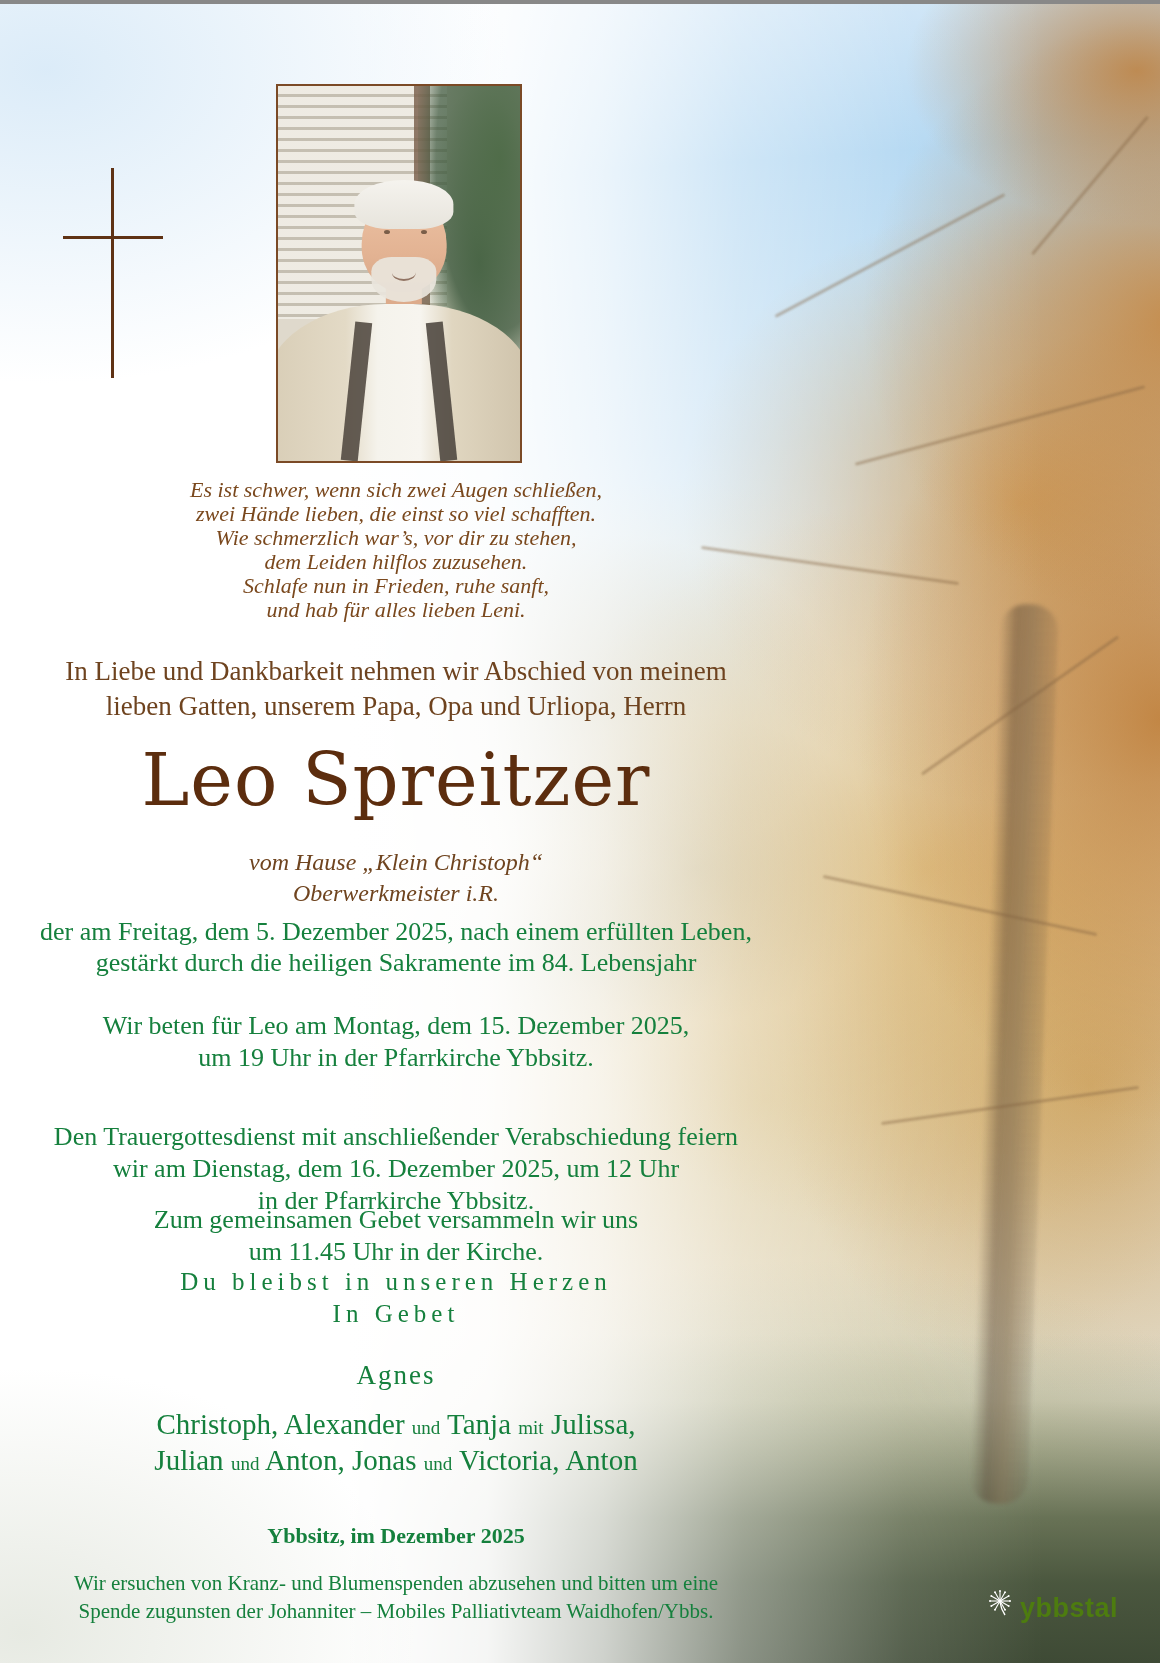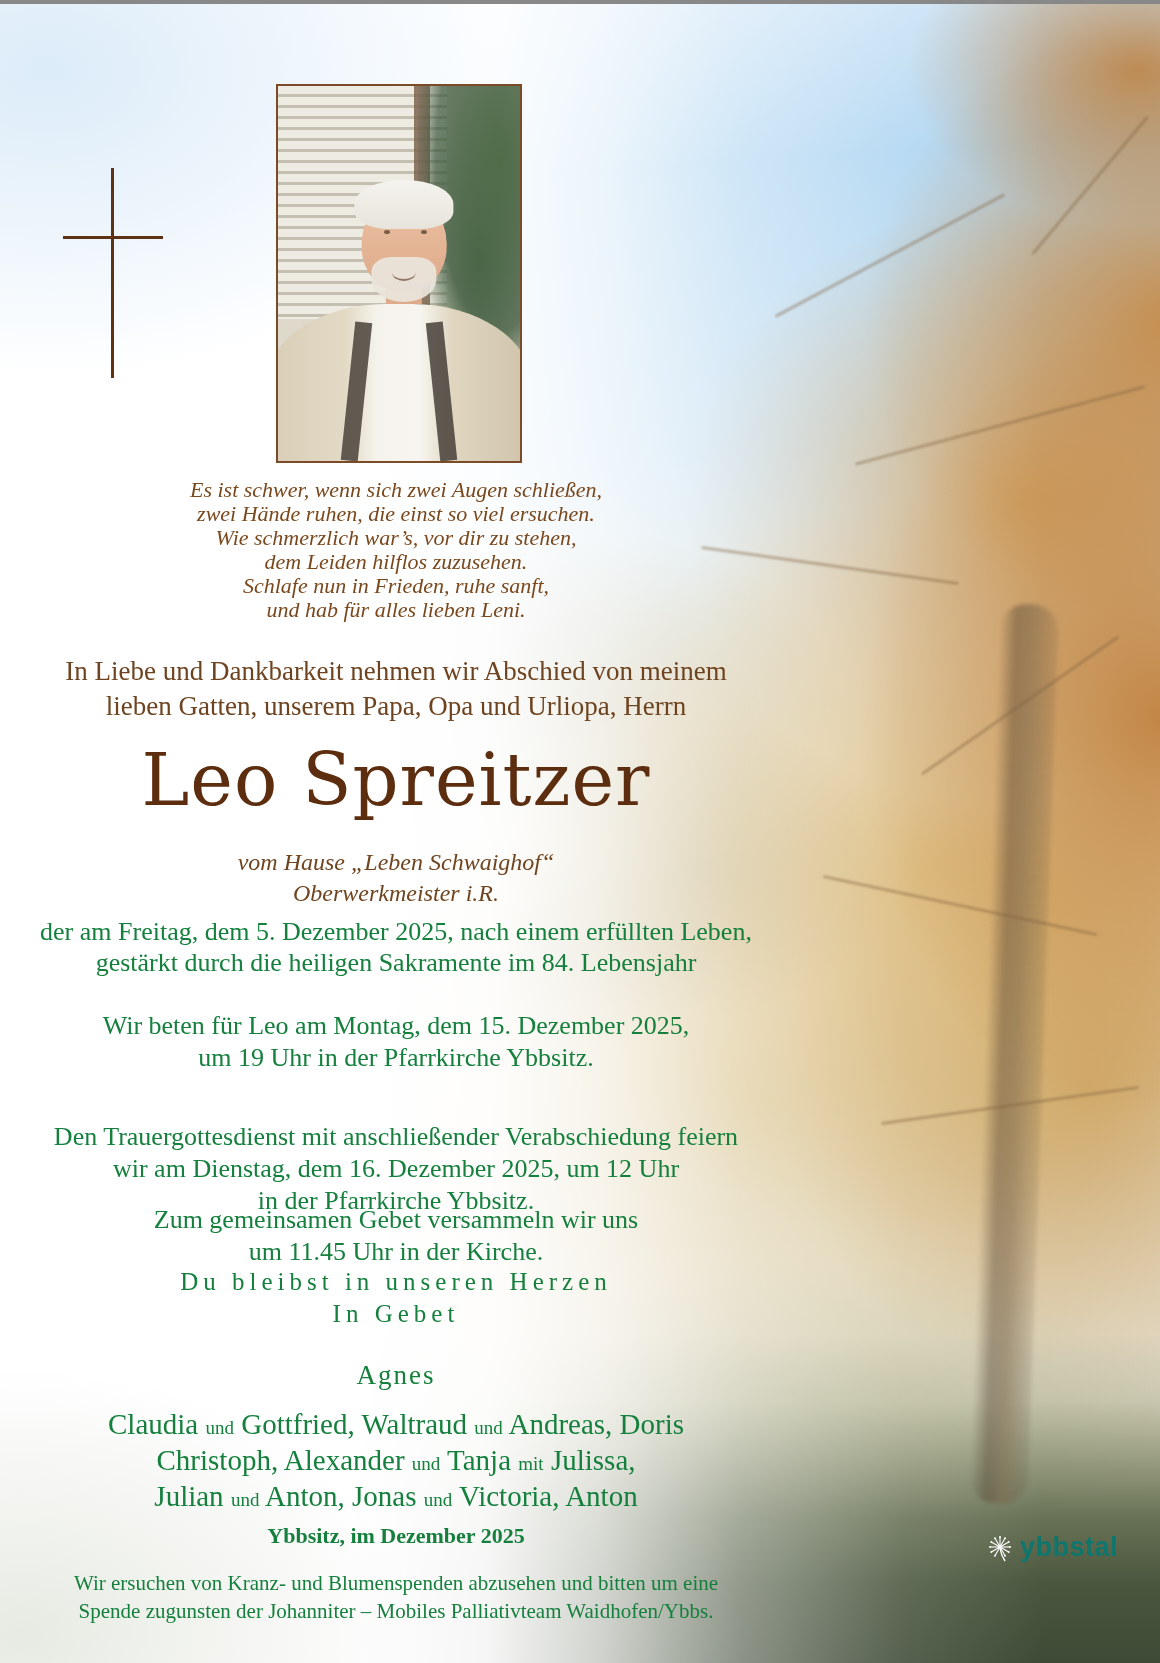--- a/index.html
+++ b/index.html
@@ -94,21 +94,21 @@
   .para-funeral   { top:1117px; font-size:26px; line-height:32px; }
   .para-gathering { top:1200px; font-size:26px; line-height:32px; }
   .farewell       { top:1262px; font-size:25px; line-height:32px; letter-spacing:5px; }
   .mourner        { top:1356px; font-size:27px; letter-spacing:2px; }
   .family         { top:1404px; font-size:29px; line-height:32px; }
   .family .connector { font-size:19px; }
   .place-date     { top:1519px; font-size:22px;font-weight:bold; }
   .donation       { top:1565px; font-size:21px; line-height:28px; }
 
   
-  .logo { position:absolute; left:983px; top:1528px; z-index:2; display:flex; align-items:flex-start; gap:3px; color:#0f766e; }
+  .logo { position:absolute; left:983px; top:1582px; z-index:2; display:flex; align-items:flex-end; gap:3px; color:#4d7c0f; }
   .logo-text { font-family:"Liberation Sans",sans-serif; font-size:27px; font-weight:bold; letter-spacing:0.5px; }
 </style>
 </head>
 <body>
 
 <div class="page">
 
   <div class="bg"></div>
   <div class="trunk"></div>
   <div class="branch b1"></div>
@@ -133,36 +133,36 @@
     <div class="ph-face"></div>
     <div class="ph-hair"></div>
     <div class="ph-beard"></div>
     <div class="ph-eye l"></div>
     <div class="ph-eye r"></div>
     <div class="ph-smile"></div>
   </div>
 
   <div class="txt poem">
       <div>Es ist schwer, wenn sich zwei Augen schließen,</div>
-      <div>zwei Hände ruhen, die einst so viel ersuchen.</div>
+      <div>zwei Hände lieben, die einst so viel schafften.</div>
       <div>Wie schmerzlich war’s, vor dir zu stehen,</div>
       <div>dem Leiden hilflos zuzusehen.</div>
       <div>Schlafe nun in Frieden, ruhe sanft,</div>
       <div>und hab für alles lieben Leni.</div>
     </div>
 
   <div class="txt intro">
       <div>In Liebe und Dankbarkeit nehmen wir Abschied von meinem</div>
       <div>lieben Gatten, unserem Papa, Opa und Urliopa, Herrn</div>
     </div>
 
   <div class="txt name">Leo Spreitzer</div>
 
   <div class="txt origin">
-      <div>vom Hause „Leben Schwaighof“</div>
+      <div>vom Hause „Klein Christoph“</div>
       <div>Oberwerkmeister i.R.</div>
     </div>
 
   <div class="txt para-death">
       <div>der am Freitag, dem 5. Dezember 2025, nach einem erfüllten Leben,</div>
       <div>gestärkt durch die heiligen Sakramente im 84. Lebensjahr</div>
     </div>
 
   <div class="txt para-prayer">
       <div>Wir beten für Leo am Montag, dem 15. Dezember 2025,</div>
@@ -181,21 +181,20 @@
     </div>
 
   <div class="txt farewell">
       <div>Du bleibst in unseren Herzen</div>
       <div>In Gebet</div>
     </div>
 
   <div class="txt mourner">Agnes</div>
 
   <div class="txt family">
-      <div><span class="fam-name">Claudia</span> <span class="connector">und</span> <span class="fam-name">Gottfried, Waltraud</span> <span class="connector">und</span> <span class="fam-name">Andreas, Doris</span></div>
       <div><span class="fam-name">Christoph, Alexander</span> <span class="connector">und</span> <span class="fam-name">Tanja</span> <span class="connector">mit</span> <span class="fam-name">Julissa,</span></div>
       <div><span class="fam-name">Julian</span> <span class="connector">und</span> <span class="fam-name">Anton, Jonas</span> <span class="connector">und</span> <span class="fam-name">Victoria, Anton</span></div>
     </div>
 
   <div class="txt place-date">Ybbsitz, im Dezember 2025</div>
 
   <div class="txt donation">
       <div>Wir ersuchen von Kranz- und Blumenspenden abzusehen und bitten um eine</div>
       <div>Spende zugunsten der Johanniter – Mobiles Palliativteam Waidhofen/Ybbs.</div>
     </div>

